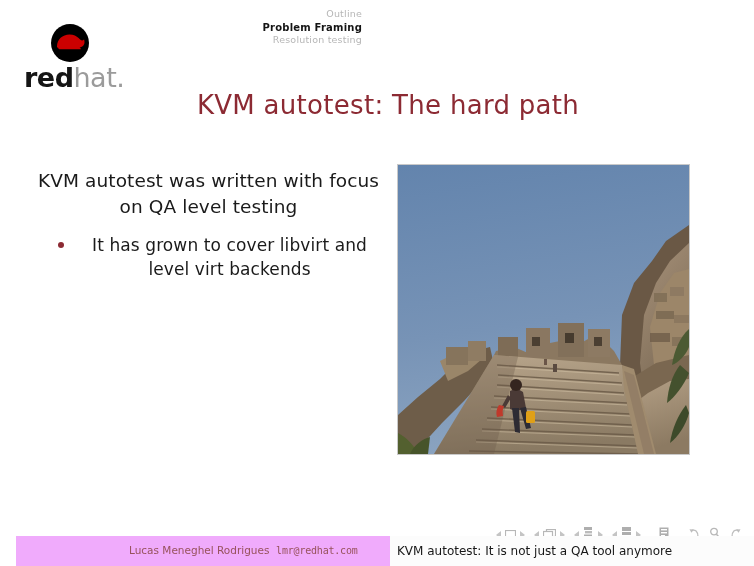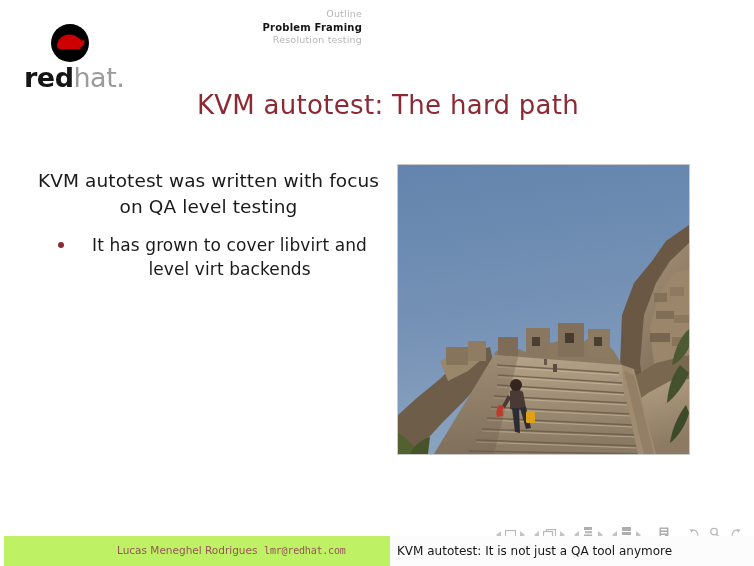--- a/index.html
+++ b/index.html
@@ -170,25 +170,25 @@
   
   .footer {
     position: absolute;
     left: 0;
     top: 536px;
     width: 754px;
     height: 30px;
   }
   .footer-left {
     position: absolute;
-    left: 4px;
+    left: 16px;
     top: 0;
     width: 390px;
     height: 30px;
-    background: #bef264;
+    background: #f0abfc;
   }
   .footer-right {
     position: absolute;
     left: 390px;
     top: 0;
     width: 364px;
     height: 30px;
     background: #fcfcfc;
   }
   .footer-author {

